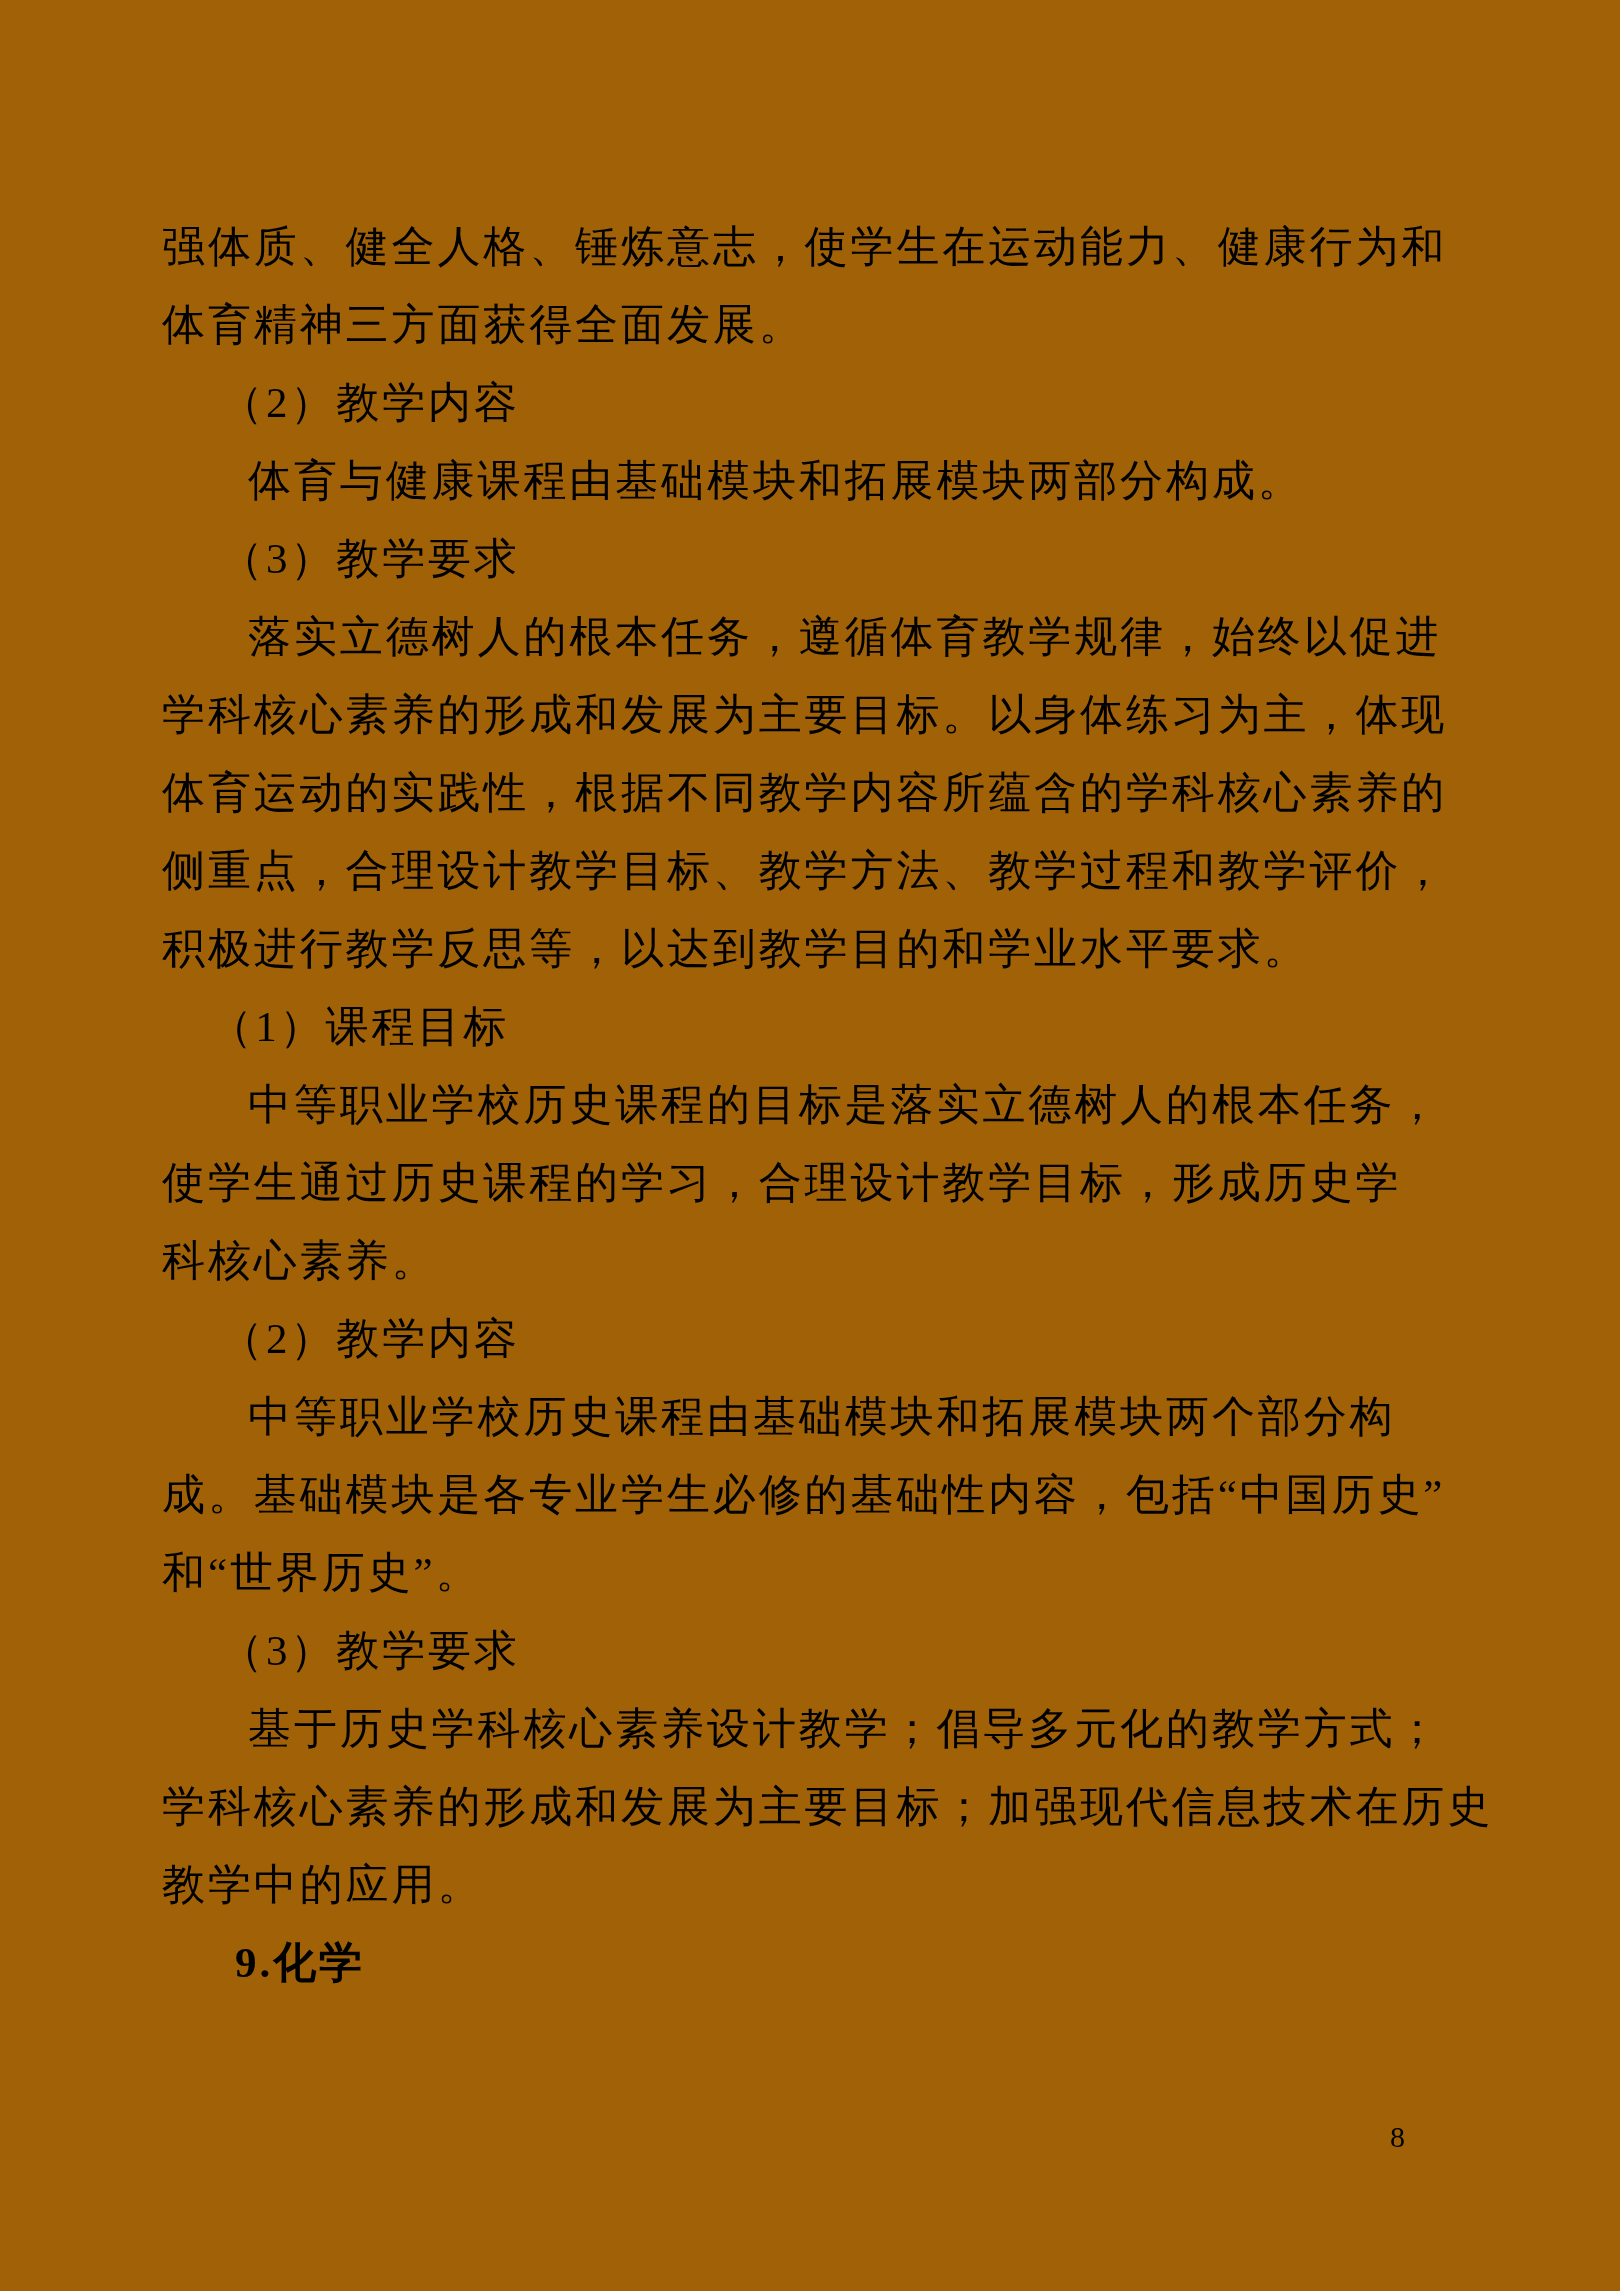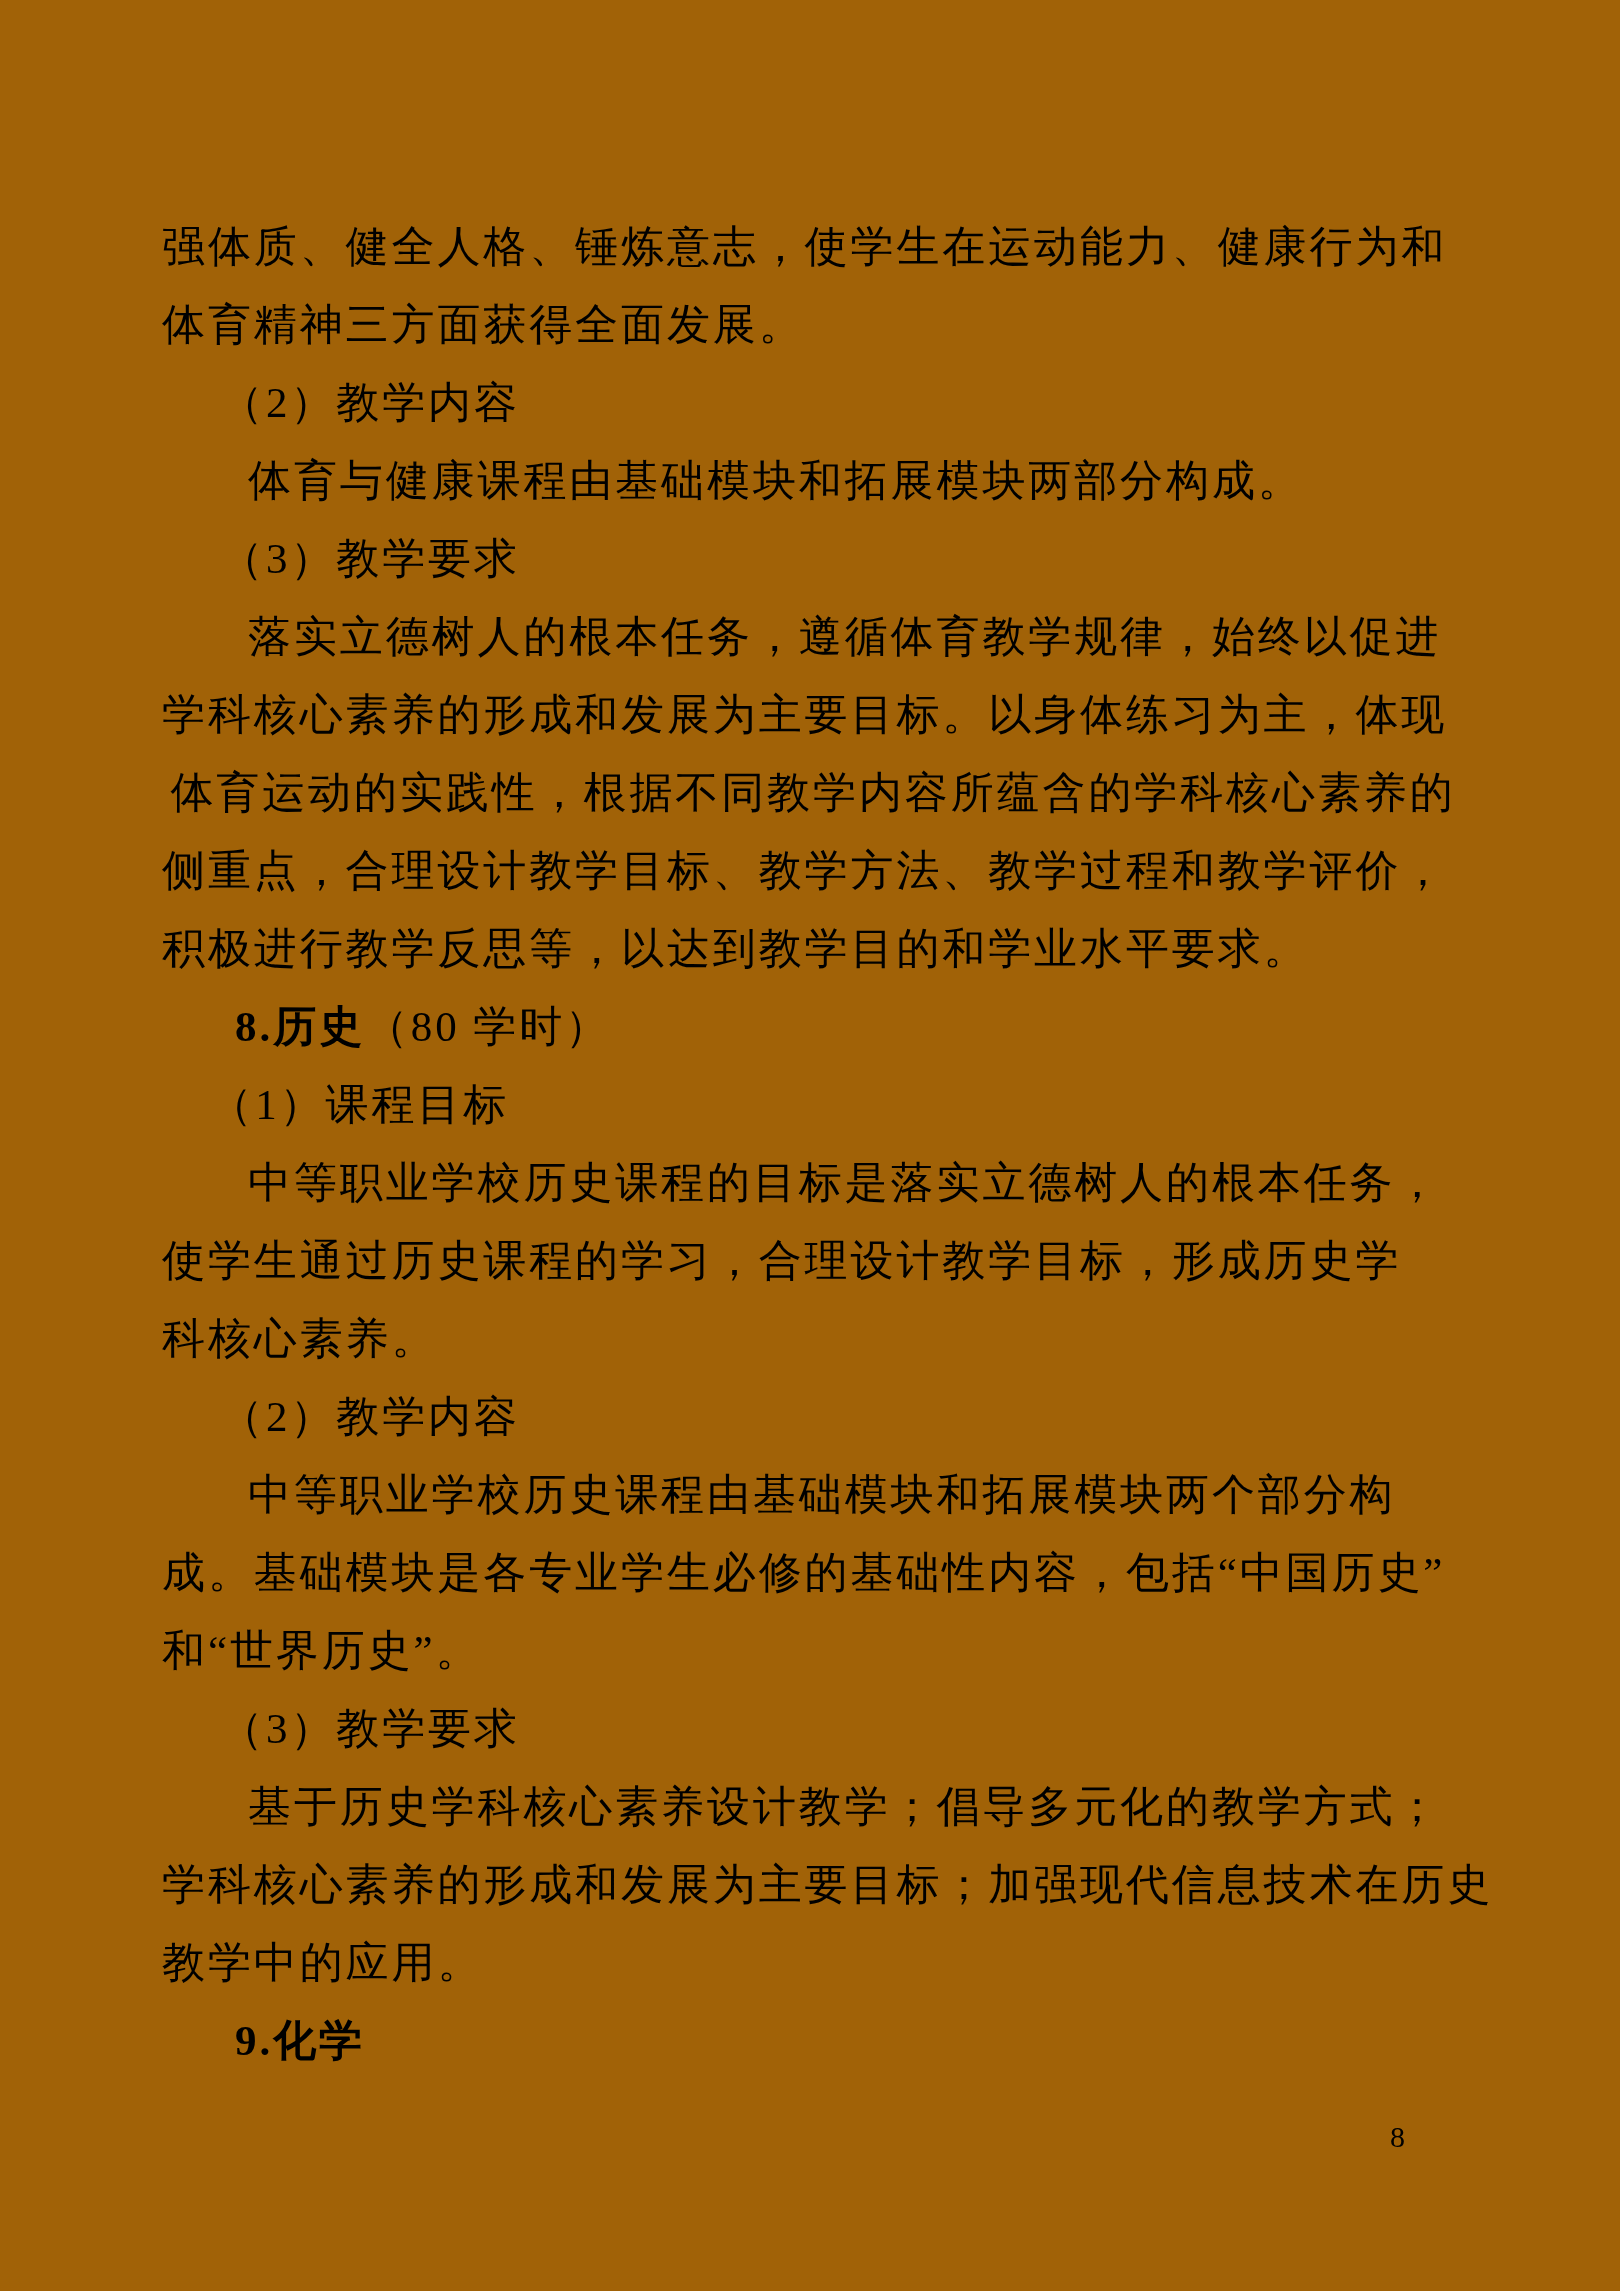--- a/index.html
+++ b/index.html
@@ -47,24 +47,23 @@
 
 <div class="page">
   <div class="content">
       <div class="line" style="text-indent: 0em;"><span>强体质、健全人格、锤炼意志，使学生在运动能力、健康行为和</span></div>
       <div class="line" style="text-indent: 0em;"><span>体育精神三方面获得全面发展。</span></div>
       <div class="line" style="text-indent: 1.35em;"><span>（2）教学内容</span></div>
       <div class="line" style="text-indent: 2em;"><span>体育与健康课程由基础模块和拓展模块两部分构成。</span></div>
       <div class="line" style="text-indent: 1.35em;"><span>（3）教学要求</span></div>
       <div class="line" style="text-indent: 2em;"><span>落实立德树人的根本任务，遵循体育教学规律，始终以促进</span></div>
       <div class="line" style="text-indent: 0em; font-family: Liberation Serif, serif;"><span>学科核心素养的形成和发展为主要目标。以身体练习为主，体现</span></div>
-      <div class="line" style="text-indent: 0em; text-align: center;"><span>体育运动的实践性，根据不同教学内容所蕴含的学科核心素养的</span></div>
+      <div class="line" style="text-indent: 0em;"><span>体育运动的实践性，根据不同教学内容所蕴含的学科核心素养的</span></div>
       <div class="line" style="text-indent: 0em;"><span>侧重点，合理设计教学目标、教学方法、教学过程和教学评价，</span></div>
       <div class="line" style="text-indent: 0em;"><span>积极进行教学反思等，以达到教学目的和学业水平要求。</span></div>
-      <div class="line" style="text-indent: 1.7em;"><span class="bold">8.历史</span><span>（80 学时）</span></div>
       <div class="line" style="text-indent: 1.1em;"><span>（1）课程目标</span></div>
       <div class="line" style="text-indent: 2em;"><span>中等职业学校历史课程的目标是落实立德树人的根本任务，</span></div>
       <div class="line" style="text-indent: 0em;"><span>使学生通过历史课程的学习，合理设计教学目标，形成历史学</span></div>
       <div class="line" style="text-indent: 0em;"><span>科核心素养。</span></div>
       <div class="line" style="text-indent: 1.35em;"><span>（2）教学内容</span></div>
       <div class="line" style="text-indent: 2em;"><span>中等职业学校历史课程由基础模块和拓展模块两个部分构</span></div>
       <div class="line" style="text-indent: 0em;"><span>成。基础模块是各专业学生必修的基础性内容，包括“中国历史”</span></div>
       <div class="line" style="text-indent: 0em;"><span>和“世界历史”。</span></div>
       <div class="line" style="text-indent: 1.35em;"><span>（3）教学要求</span></div>
       <div class="line" style="text-indent: 2em;"><span>基于历史学科核心素养设计教学；倡导多元化的教学方式；</span></div>

